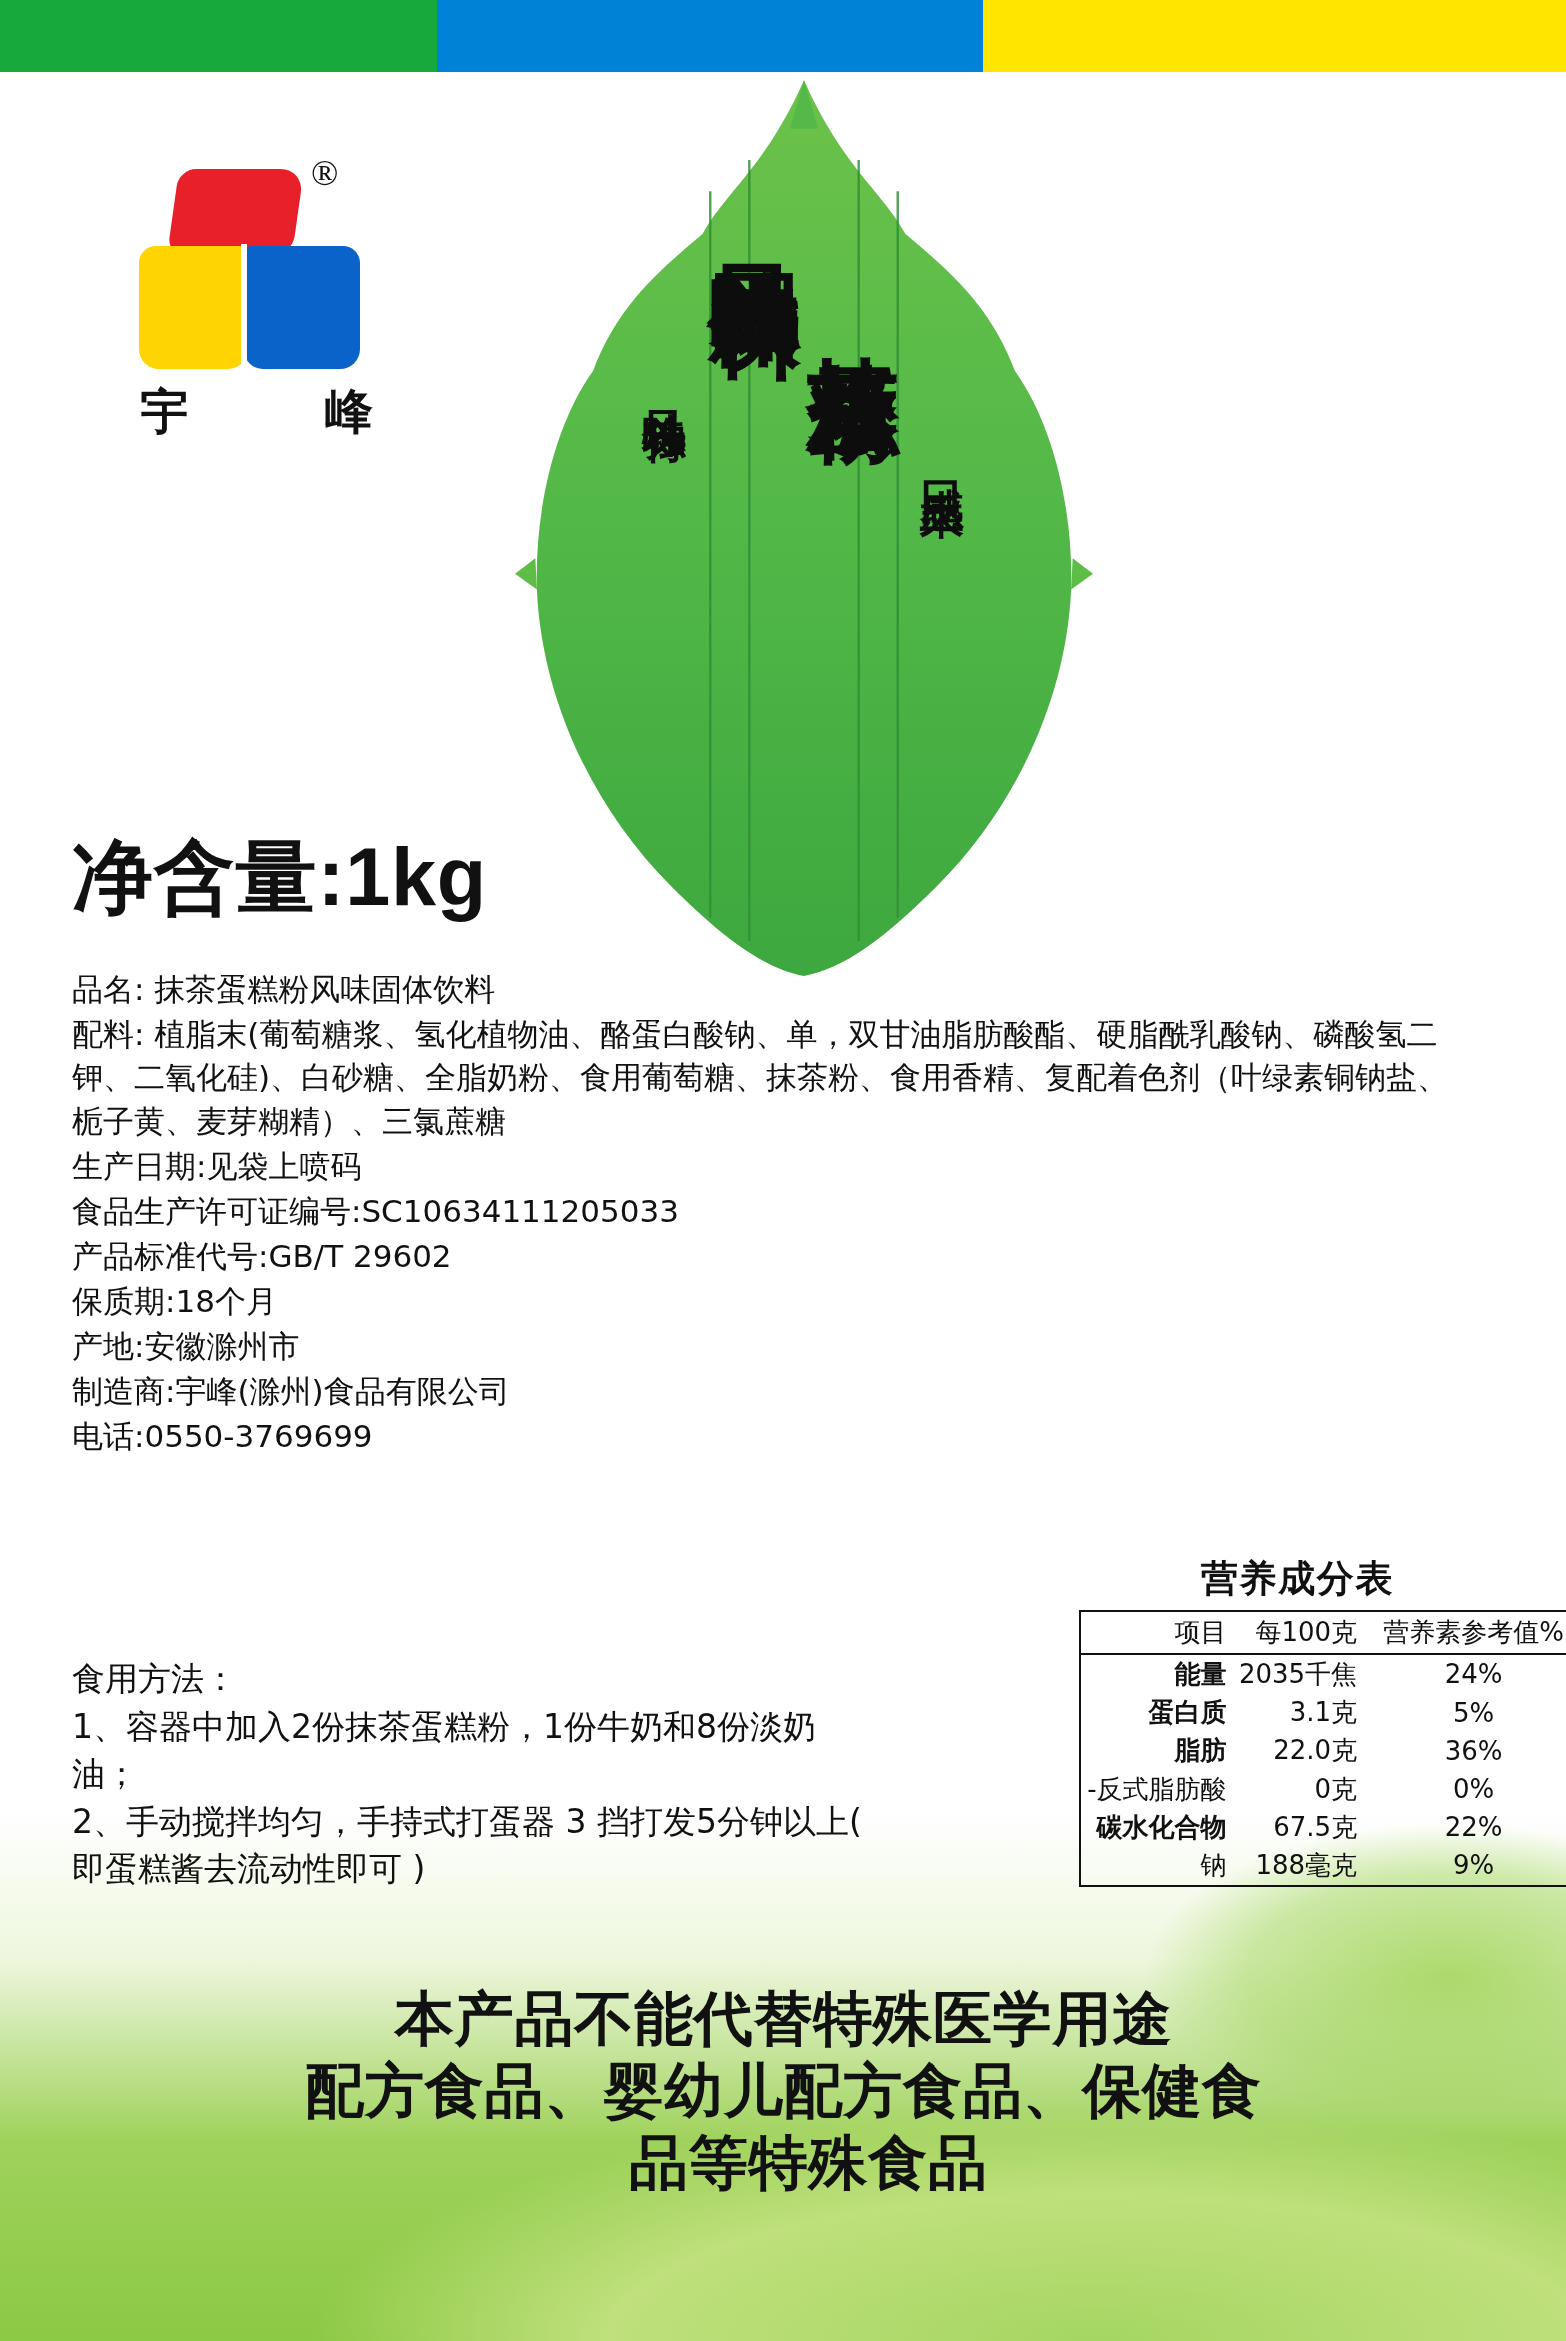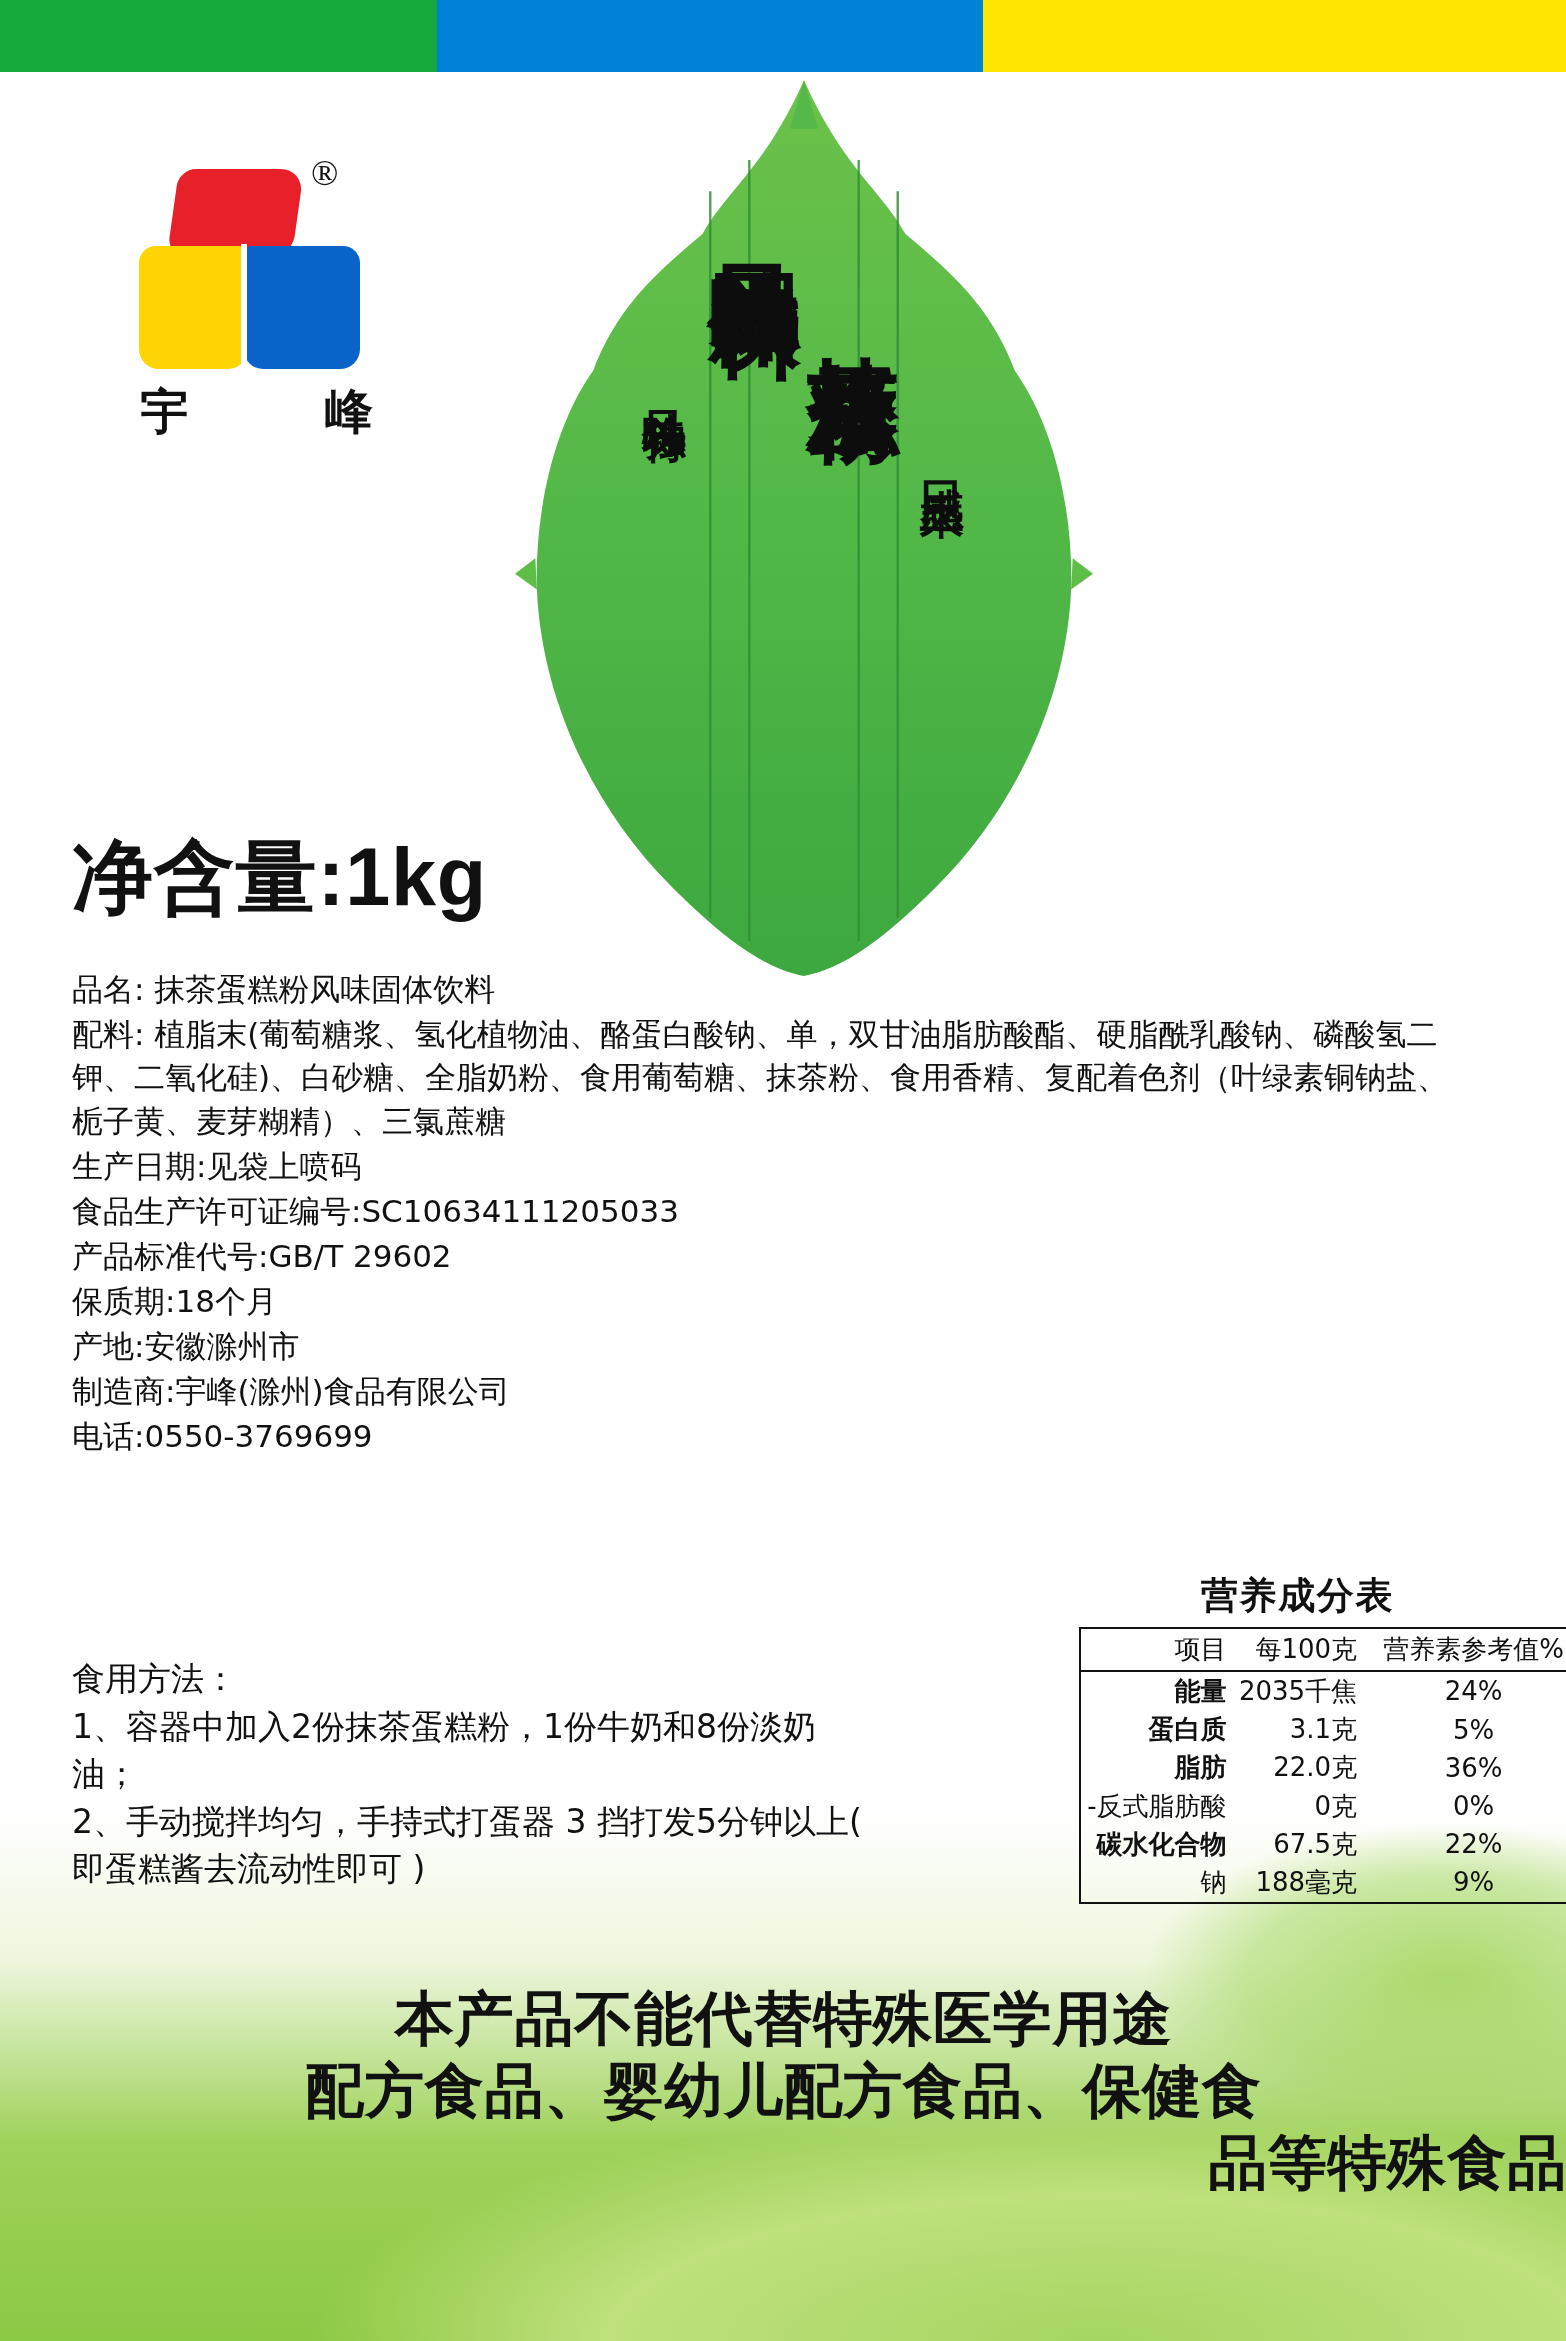--- a/index.html
+++ b/index.html
@@ -184,21 +184,20 @@
     line-height: 1.44;
     font-family: "DejaVu Sans", "Liberation Sans", sans-serif;
   }
 
   
   .nutrition {
     position: absolute;
     left: 1079px;
     top: 1554px;
     width: 437px;
-    margin-top: 17px;
   }
   .nutrition-title {
     font-size: 37px;
     font-weight: bold;
     color: #111;
     text-align: center;
     letter-spacing: 1.6px;
     margin-bottom: 6.2px;
     font-family: "DejaVu Sans", "Liberation Sans", sans-serif;
   }
@@ -236,21 +235,21 @@
     color: #111;
     font-size: 59px;
     font-weight: bold;
     line-height: 1.22;
     text-align: center;
     font-family: "DejaVu Sans", "Liberation Sans", sans-serif;
     letter-spacing: 0.8px;
   }
   .warning .l1 { }
   .warning .l2 { }
-  .warning .l3 { text-align: right; padding-left: 50px; }
+  .warning .l3 { text-align: center; padding-left: 50px; }
 </style>
 </head>
 <body>
 
 <div class="page">
 
   <div class="topbar">
     <div class="seg seg-green"></div>
     <div class="seg seg-blue"></div>
     <div class="seg seg-yellow"></div>

